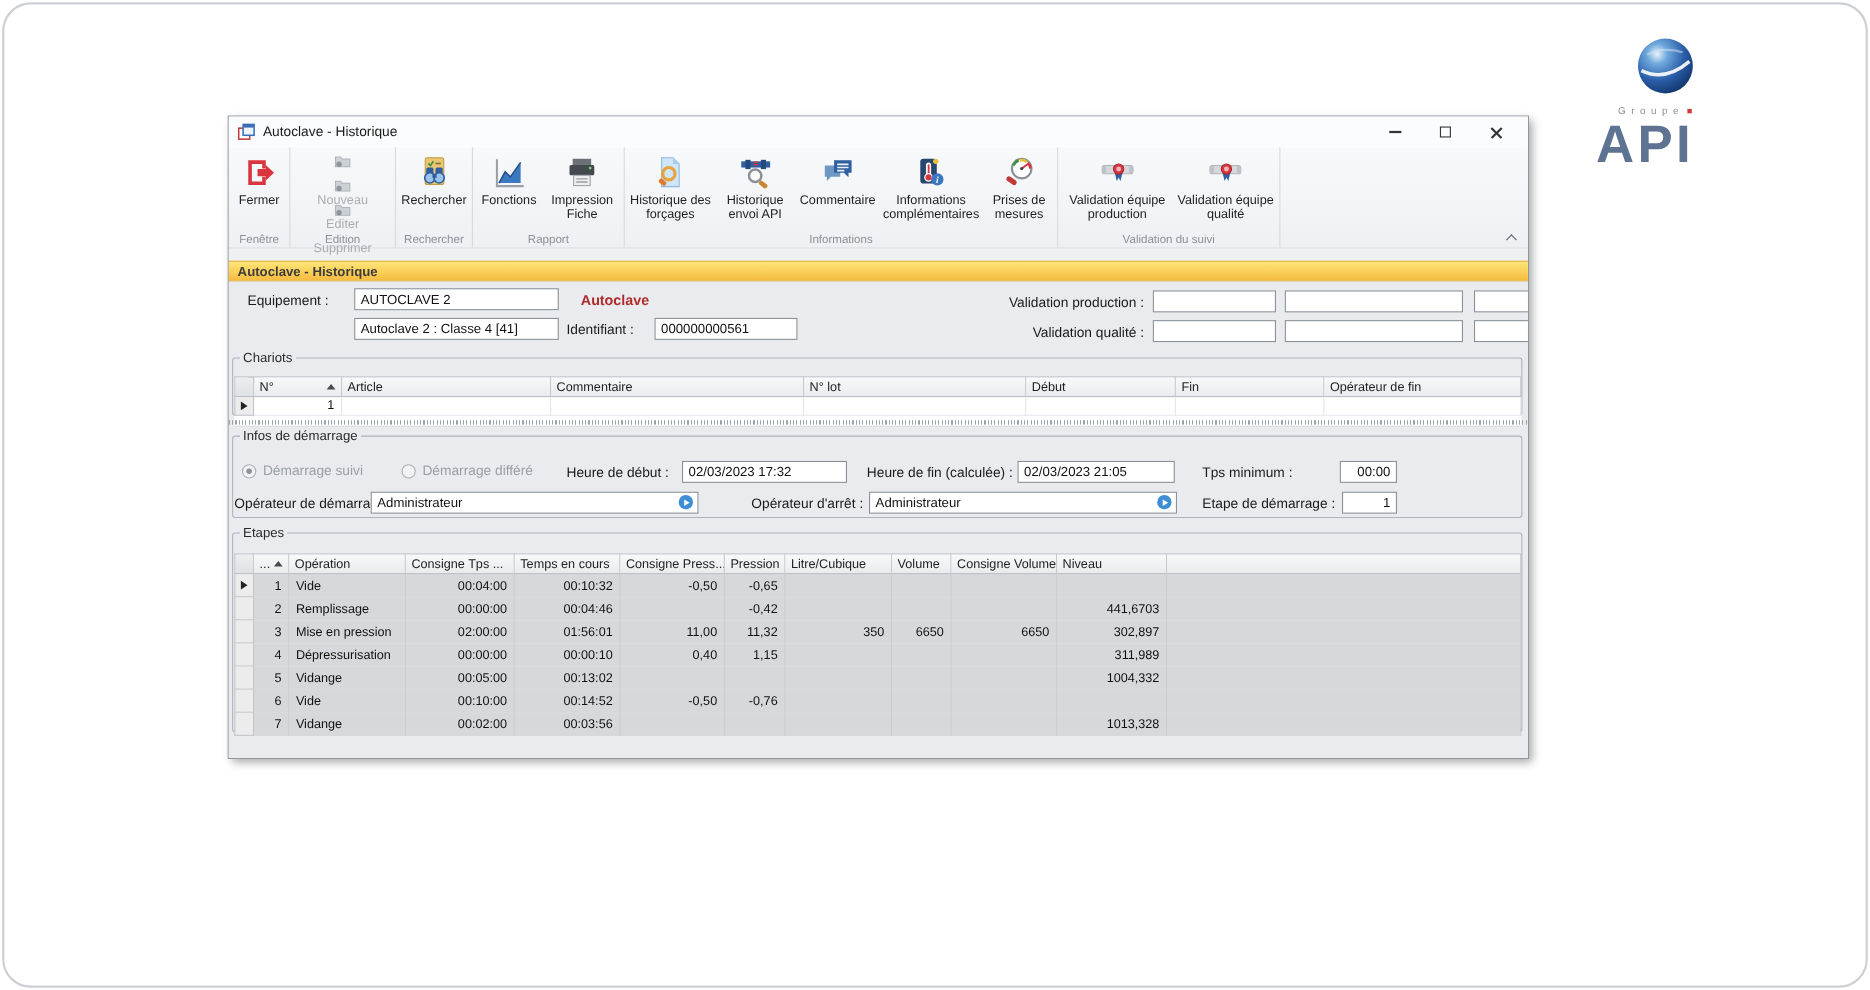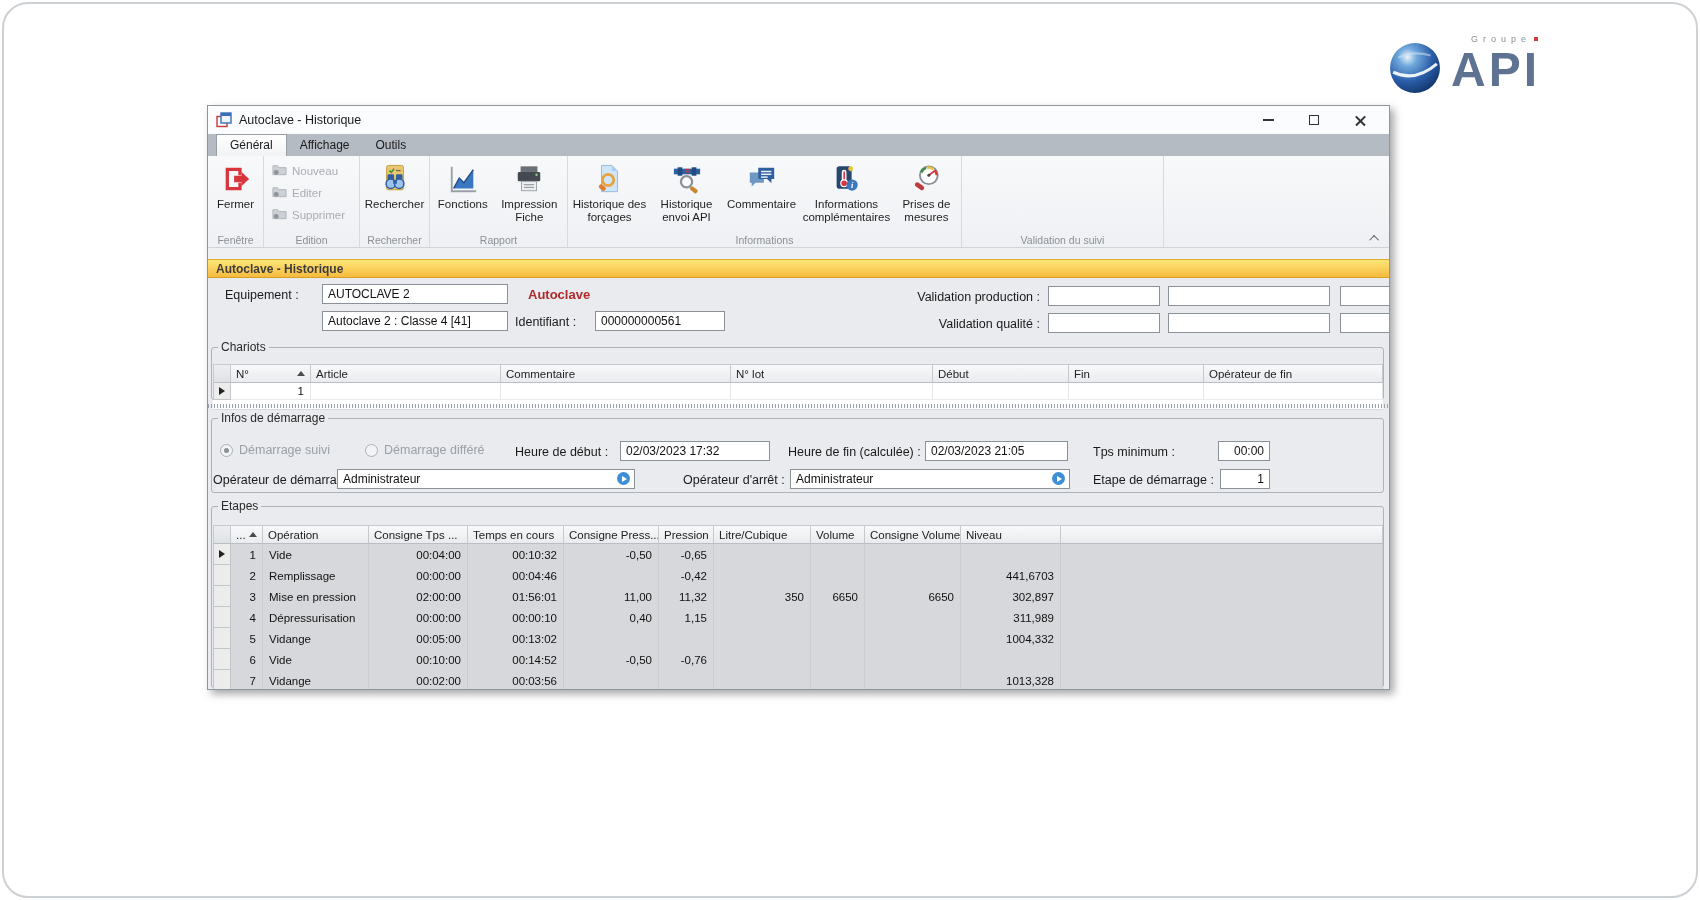--- a/index.html
+++ b/index.html
@@ -1,21 +1,21 @@
 <!DOCTYPE html>
 <html><head>
 <meta charset="utf-8">
 <style>
   * { margin:0; padding:0; box-sizing:border-box; }
   html,body { width:1700px; height:900px; background:#fff; font-family:"Liberation Sans", sans-serif; overflow:hidden; }
   .slide { position:relative; width:1700px; height:900px; background:#fff; }
   .slide-border { position:absolute; inset:2px; border:2px solid #cdd0d4; border-radius:26px; pointer-events:none; z-index:50; }
 
   
-  .logo { position:absolute; right:160px; top:34px; display:flex; align-items:flex-end; gap:10px; }
+  .logo { position:absolute; right:160px; top:34px; display:flex; align-items:flex-end; gap:10px;flex-direction:column; }
   .logo-sphere { width:52px; height:52px; }
   .logo-text { position:relative; padding-top:12px; }
   .logo-groupe { position:absolute; top:0; right:2px; font-size:9px; letter-spacing:5px; color:#8a8f96; display:flex; align-items:center; gap:3px;}
   .logo-groupe .dot { width:4px; height:4px; background:#d43a3a; display:inline-block; }
   .logo-brand { font-size:48px; font-weight:bold; color:#5d7391; letter-spacing:3px; line-height:1; }
 
   
   .window { position:absolute; left:207px; top:105px; width:1183px; height:585px; background:#fff;
             border:1px solid #8f969e; box-shadow:4px 4px 8px rgba(0,0,0,.35); display:flex; flex-direction:column; }
   .titlebar { height:28px; background:#fbfcfd; display:flex; align-items:center; padding:0 8px; position:relative; flex:none;}
@@ -36,21 +36,21 @@
 
   
   .ribbon { height:92px; background:linear-gradient(#f8f9fb,#eef0f3); border-bottom:1px solid #d0d3d7; display:flex; flex:none; }
   .rgroup { position:relative; border-right:1px solid #d7dade; padding:3px 2px 14px; display:flex; flex-direction:column; }
   .rgroup-label { position:absolute; bottom:1px; left:0; width:100%; text-align:center; font-size:10.5px; color:#8b9096; white-space:nowrap; }
   .rbtns-row { display:flex; height:100%; }
   .rbtns-col { display:flex; flex-direction:column; justify-content:flex-start; gap:2px; padding-top:2px; }
   .rbtn-big { display:flex; flex-direction:column; align-items:center; padding-top:3px; gap:2px; }
   .rbtn-big .ricon { height:34px; display:flex; align-items:center; justify-content:center; }
   .rlabel { font-size:11.5px; line-height:1.12; text-align:center; color:#1f1f1f; }
-  .rbtn-small { display:flex; align-items:center; gap:5px; height:20px; padding:0 6px; }
+  .rbtn-small { display:flex; align-items:center; gap:17px; height:20px; padding:0 6px;flex-direction:column; }
   .rbtn-small .rlabel { color:#a9adb2; text-align:left; }
   .disabled .rlabel { color:#a9adb2; }
   .ribbon-filler { flex:1; position:relative; }
   .chevron-btn { position:absolute; right:6px; bottom:3px; width:16px; height:12px; display:flex; align-items:center; justify-content:center; }
   .chevron-up { width:7px; height:7px; border-left:1.6px solid #5a6067; border-top:1.6px solid #5a6067; transform:rotate(45deg) translateY(2px); }
 
   
   .gapstrip { height:11px; background:#eef0f2; flex:none; }
   .banner { height:19px; flex:none; background:linear-gradient(#ffe678,#f6bb3f); border-top:1px solid #e0aa2a; border-bottom:1px solid #d89f22;
             font-size:12px; font-weight:600; color:#3c3c3c; display:flex; align-items:center; padding-left:8px; }
@@ -144,25 +144,20 @@
           </span>
         <span class="win-btn">
             <span class="glyph-max"></span>
           </span>
         <span class="win-btn">
             <span class="glyph-close"></span>
           </span>
       </span>
     </div>
 
-    <div class="tabstrip">
-      <div class="tab active">Général</div>
-      <div class="tab">Affichage</div>
-      <div class="tab">Outils</div>
-    </div>
 
     <div class="ribbon">
 
       <div class="rgroup" style="width:56px">
         <div class="rbtn-big">
           <span class="ricon">
             <svg viewBox="0 0 32 32" width="30" height="30">
               <path d="M5 4 h17 v8 h-3.5 V7.5 H8.5 v17 h10 V20 h3.5 v8 H5 z" fill="#d9353f"></path>
               <path d="M14 12.5 h8 v-4 l8 7.5 -8 7.5 v-4 h-8 z" fill="#d9353f"></path>
             </svg>
@@ -315,20 +310,46 @@
             </span>
             <span class="rlabel">Prises de mesures</span>
           </div>
         </div>
         <div class="rgroup-label">Informations</div>
       </div>
 
 
       <div class="rgroup" style="width:202px">
         <div class="rbtns-row">
+          <div class="rbtn-big" style="width:104px">
+            <span class="ricon">
+              <svg viewBox="0 0 32 32" width="30" height="30">
+                <path d="M3 9 q-2 0 -2 3 v2 q0 3 2 3 h26 q2 0 2 -3 v-2 q0 -3 -2 -3 z" fill="#d5d8dc" stroke="#b0b4ba"></path>
+                <rect x="1" y="9" width="4" height="8" rx="2" fill="#bfc3c9"></rect>
+                <rect x="27" y="9" width="4" height="8" rx="2" fill="#bfc3c9"></rect>
+                <path d="M13 15 l2.2 9 1.8 -3.4 1.8 3.4 2.2 -9 z" fill="#2f5f9e"></path>
+                <circle cx="17" cy="12.5" r="5" fill="#d9353f" stroke="#a82730" stroke-width="1"></circle>
+                <circle cx="17" cy="12.5" r="2.4" fill="#f1b4b8"></circle>
+              </svg>
+            </span>
+            <span class="rlabel">Validation équipe production</span>
+          </div>
+          <div class="rbtn-big" style="width:94px">
+            <span class="ricon">
+              <svg viewBox="0 0 32 32" width="30" height="30">
+                <path d="M3 9 q-2 0 -2 3 v2 q0 3 2 3 h26 q2 0 2 -3 v-2 q0 -3 -2 -3 z" fill="#d5d8dc" stroke="#b0b4ba"></path>
+                <rect x="1" y="9" width="4" height="8" rx="2" fill="#bfc3c9"></rect>
+                <rect x="27" y="9" width="4" height="8" rx="2" fill="#bfc3c9"></rect>
+                <path d="M13 15 l2.2 9 1.8 -3.4 1.8 3.4 2.2 -9 z" fill="#2f5f9e"></path>
+                <circle cx="17" cy="12.5" r="5" fill="#d9353f" stroke="#a82730" stroke-width="1"></circle>
+                <circle cx="17" cy="12.5" r="2.4" fill="#f1b4b8"></circle>
+              </svg>
+            </span>
+            <span class="rlabel">Validation équipe qualité</span>
+          </div>
         </div>
         <div class="rgroup-label">Validation du suivi</div>
       </div>
 
       <div class="ribbon-filler">
         <div class="chevron-btn">
             <span class="chevron-up"></span>
           </div>
       </div>
     </div>

